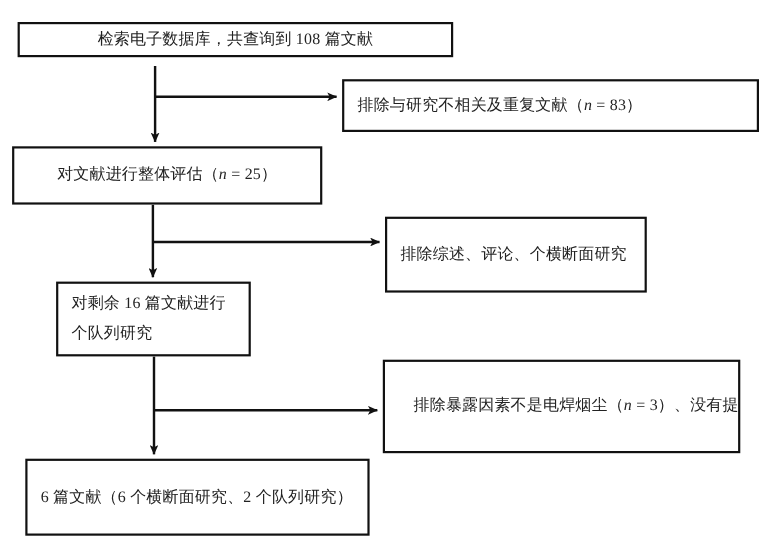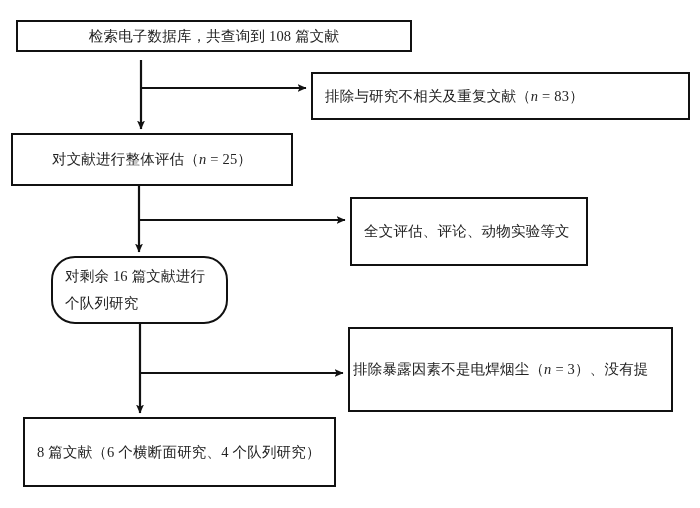--- a/index.html
+++ b/index.html
@@ -46,32 +46,32 @@
   }
   .node.centered .line {
     text-align: center;
     padding: 0 8px;
   }
   .node.lefted .line {
     text-align: left;
     padding-left: 12px;
   }
   .node.lefted.pad-lg .line {
-    padding-left: 3px;
+    padding-left: 26px;
   }
   .italic-n {
     font-style: italic;
     font-family: "Liberation Serif", "DejaVu Serif", serif;
   }
   
   #node-search      { left: 16px;  top: 20px;  width: 396px; height: 32px; }
   #node-excl-1      { left: 311px; top: 72px;  width: 379px; height: 48px; }
   #node-overall     { left: 11px;  top: 133px; width: 282px; height: 53px; }
   #node-excl-2      { left: 350px; top: 197px; width: 238px; height: 69px; }
-  #node-fulltext    { left: 51px;  top: 256px; width: 177px; height: 68px; border-radius: 24px; }
+  #node-fulltext    { left: 51px;  top: 256px; width: 177px; height: 68px; }
   #node-excl-3      { left: 348px; top: 327px; width: 325px; height: 85px; }
   #node-included    { left: 23px;  top: 417px; width: 313px; height: 70px; }
 </style>
 </head>
 <body>
 
 <div id="flow-root">
 
   <svg id="connectors" viewBox="0 0 700 508" xmlns="http://www.w3.org/2000/svg">
     <defs>
@@ -111,29 +111,29 @@
 
   <div class="node lefted" id="node-excl-1">
     <div class="line">排除与研究不相关及重复文献（<span class="italic-n">n</span> = 83）</div>
   </div>
 
   <div class="node centered" id="node-overall">
     <div class="line">对文献进行整体评估（<span class="italic-n">n</span> = 25）</div>
   </div>
 
   <div class="node lefted" id="node-excl-2">
-    <div class="line">全文评估、评论、动物实验等文</div>
+    <div class="line">排除综述、评论、个横断面研究</div>
   </div>
 
   <div class="node lefted" id="node-fulltext">
     <div class="line">对剩余 16 篇文献进行</div>
     <div class="line">个队列研究</div>
   </div>
 
   <div class="node lefted pad-lg" id="node-excl-3">
     <div class="line">排除暴露因素不是电焊烟尘（<span class="italic-n">n</span> = 3）、没有提</div>
   </div>
 
   <div class="node lefted" id="node-included">
-    <div class="line">8 篇文献（6 个横断面研究、4 个队列研究）</div>
+    <div class="line">6 篇文献（6 个横断面研究、2 个队列研究）</div>
   </div>
 
 </div>
 
 </body></html>

